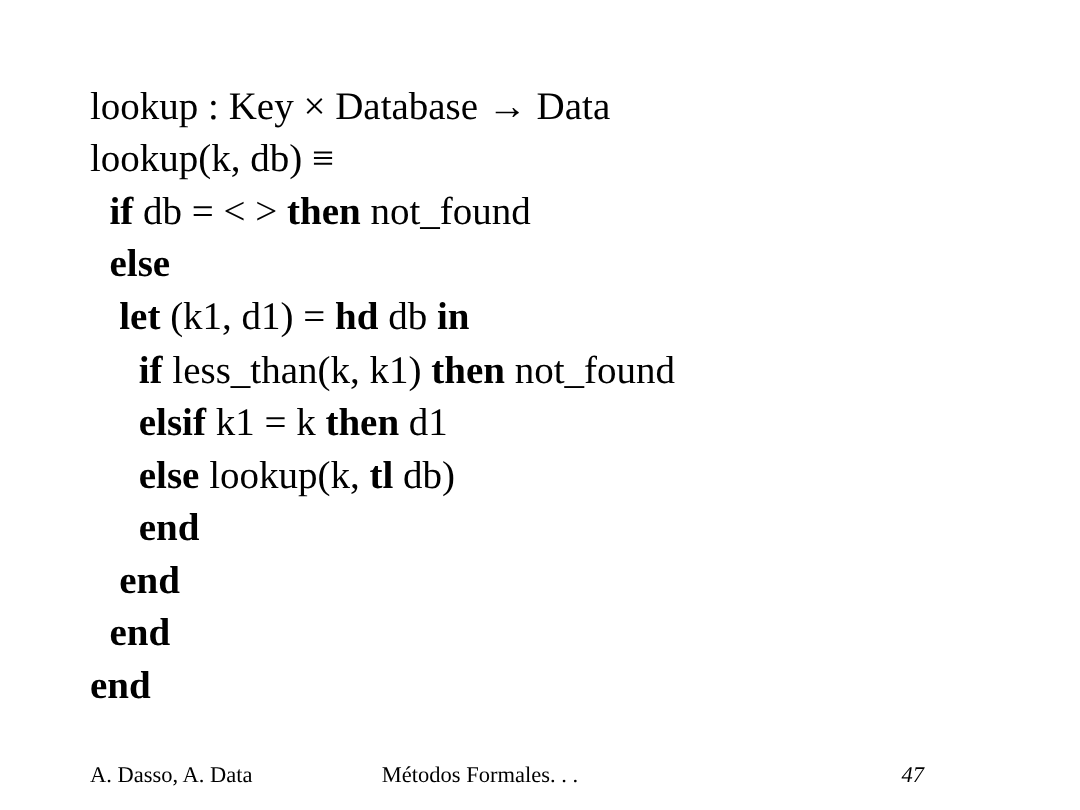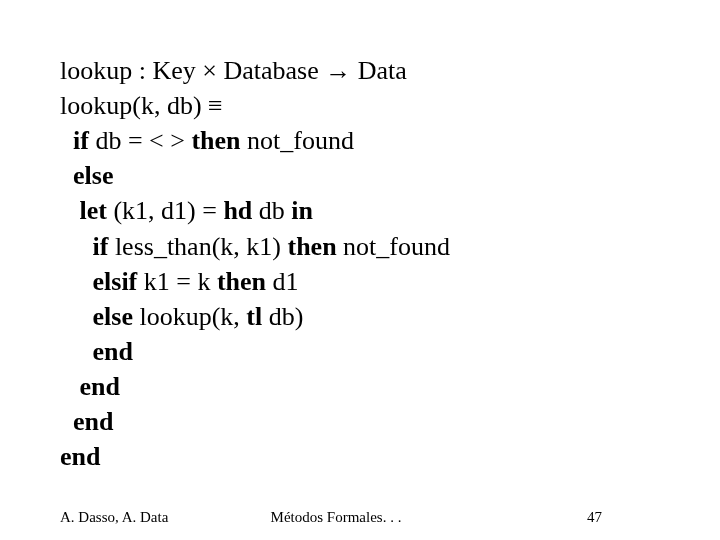--- a/index.html
+++ b/index.html
@@ -39,26 +39,26 @@
     position: absolute;
     left: 60px;
     bottom: 0;
   }
   .footer .title {
     position: absolute;
     left: 0;
     width: 100%;
     text-align: center;
     bottom: 0;
-    padding-left: 16px;
   }
   .footer .pagenum {
     position: absolute;
-    right: 38px;
+    right: 24px;
     bottom: 0;
+    font-style: italic;
   }
 </style>
 </head>
 <body>
 
 <div class="slide">
   <div class="code">
 <span><span>lookup : Key </span><span>×</span><span> Database </span><span>→</span><span> Data</span></span>
 <span><span>lookup(k, db) </span><span>≡</span></span>
 <span>  <span class="kw">if</span><span> db = &lt; &gt; </span><span class="kw">then</span><span> not_found</span></span>

